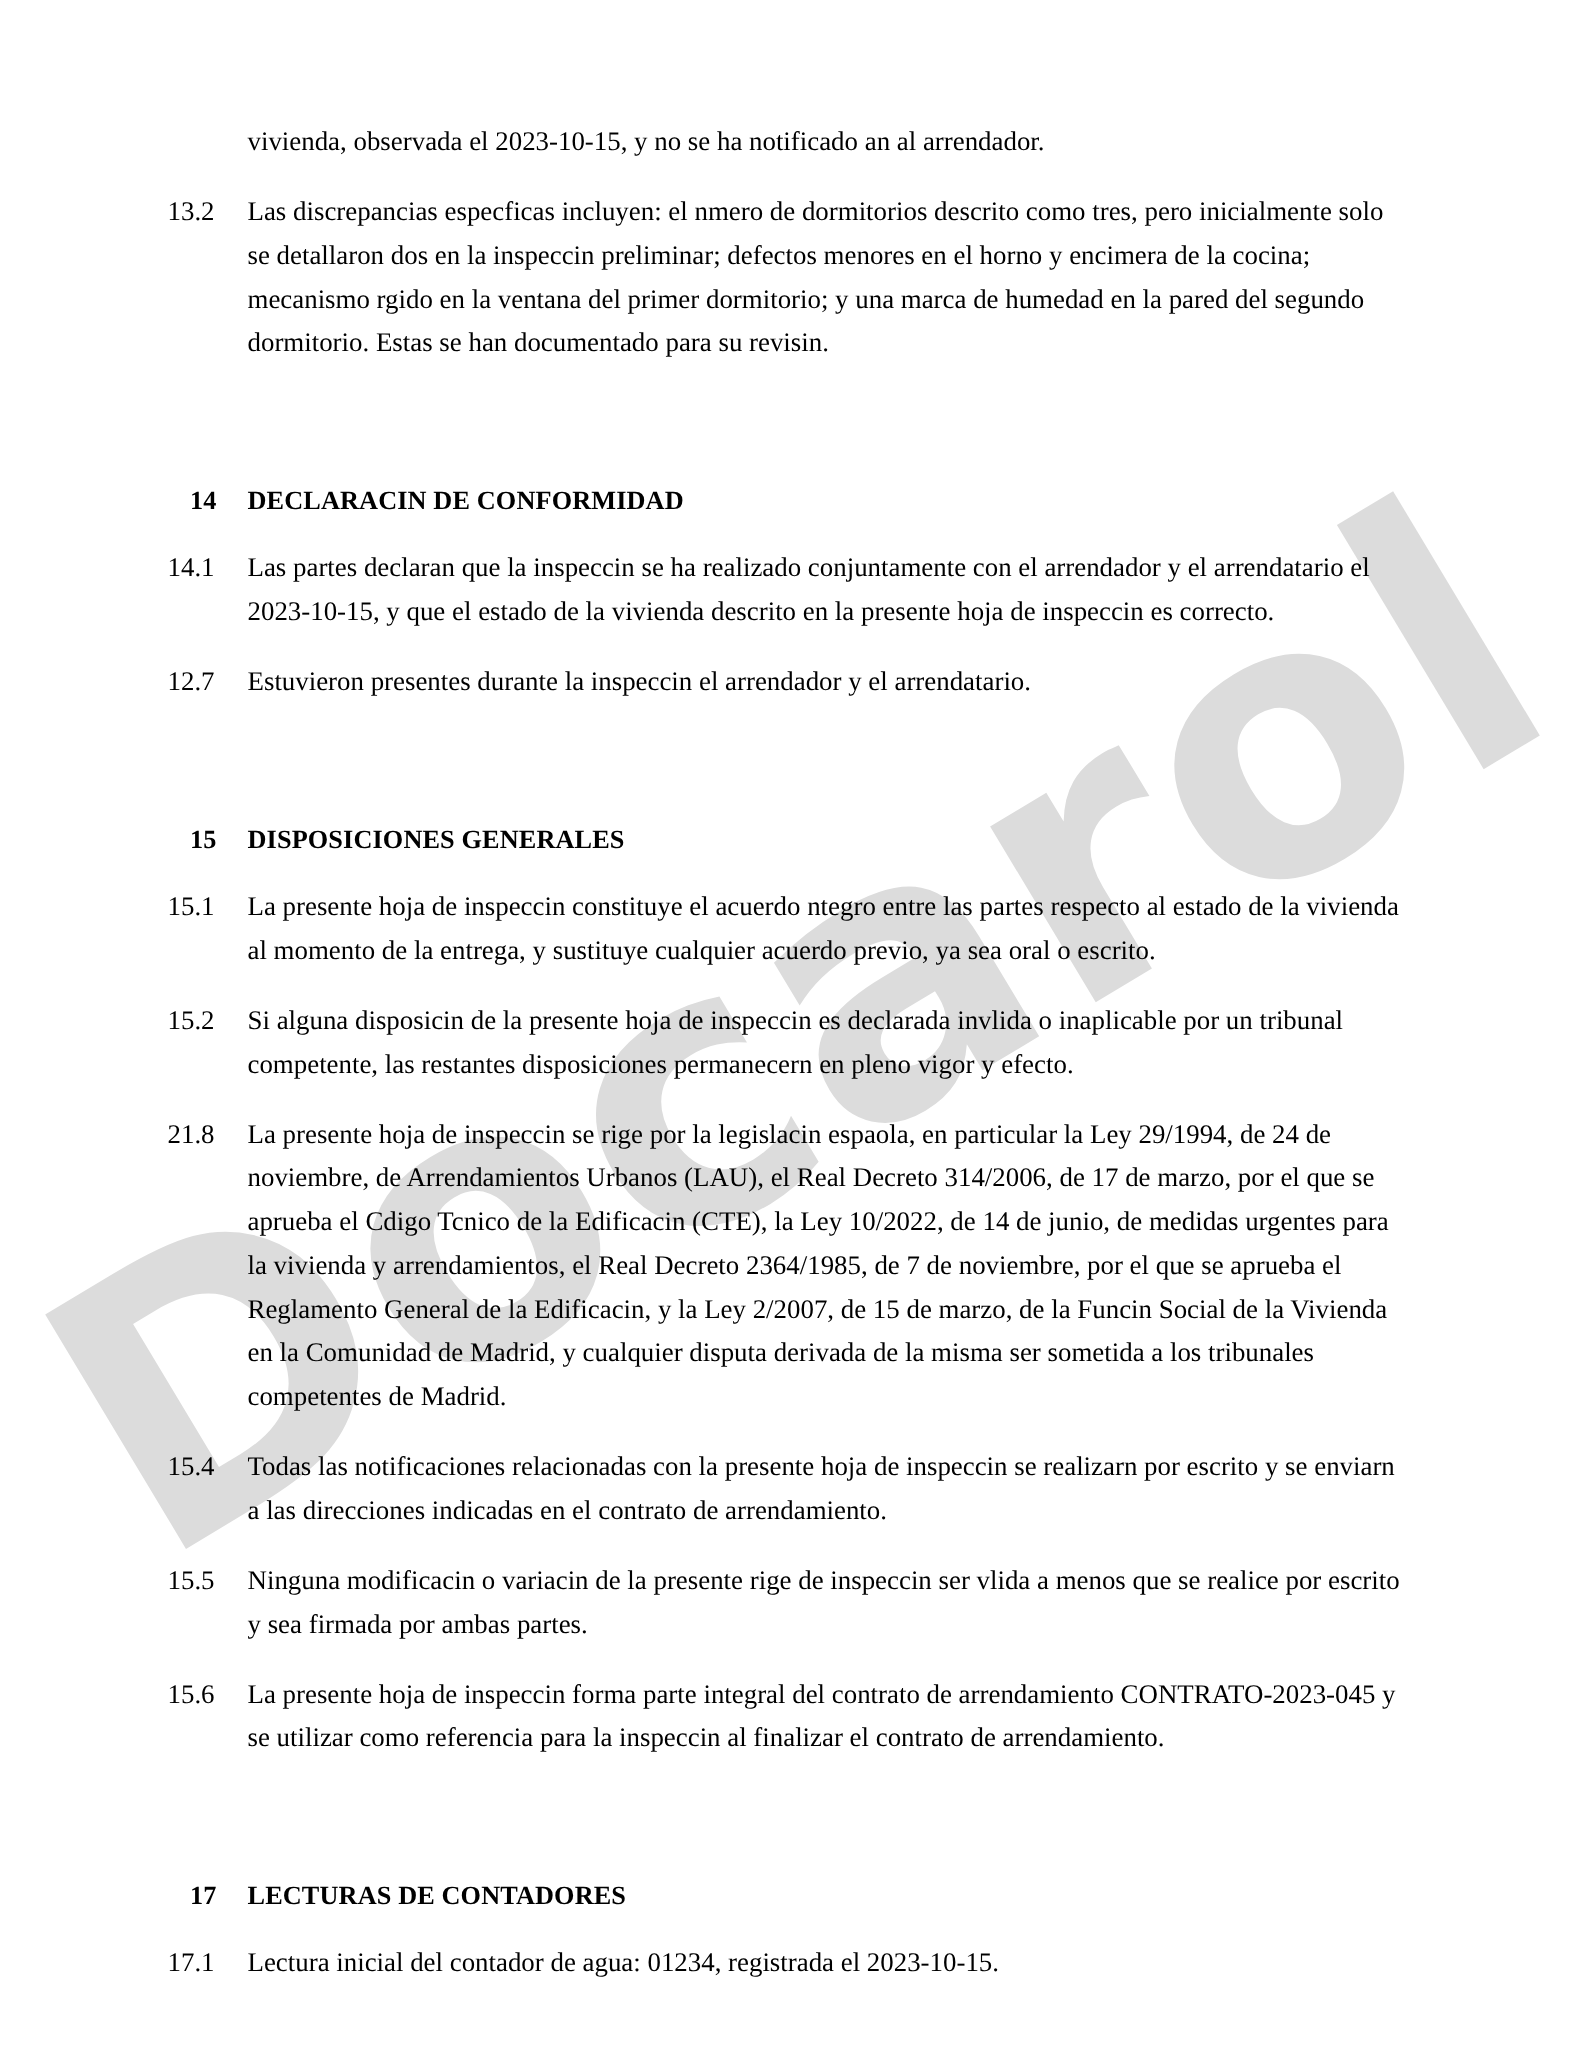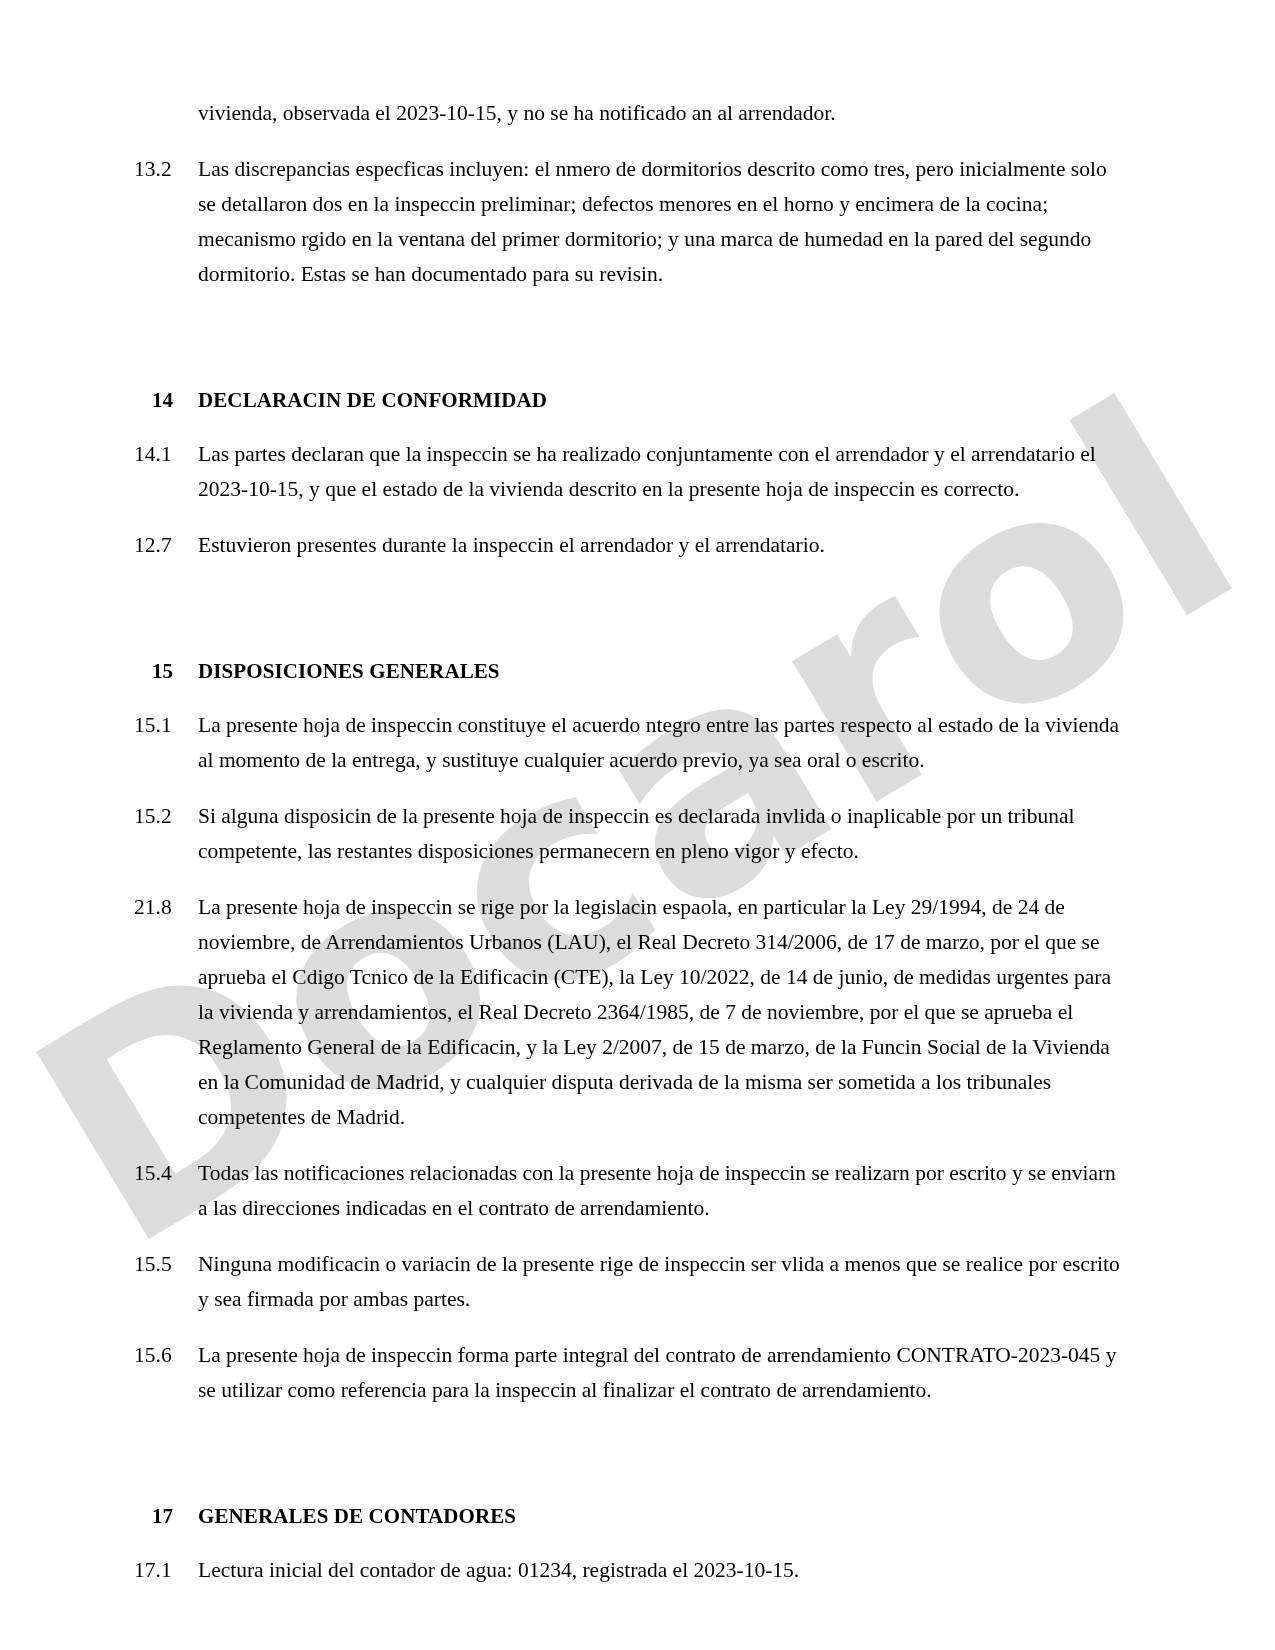--- a/index.html
+++ b/index.html
@@ -170,21 +170,21 @@
       <div class="clause-text">Ninguna modificacin o variacin de la presente rige de inspeccin ser vlida a menos que se realice por escrito y sea firmada por ambas partes.</div>
     </div>
 
     <div class="clause">
       <div class="clause-num">15.6</div>
       <div class="clause-text">La presente hoja de inspeccin forma parte integral del contrato de arrendamiento CONTRATO-2023-045 y se utilizar como referencia para la inspeccin al finalizar el contrato de arrendamiento.</div>
     </div>
 
     <div class="heading">
       <div class="heading-num">17</div>
-      <div class="heading-title">GENERALES DE CONTADORES</div>
+      <div class="heading-title">LECTURAS DE CONTADORES</div>
     </div>
 
     <div class="clause">
       <div class="clause-num">17.1</div>
       <div class="clause-text">Lectura inicial del contador de agua: 01234, registrada el 2023-10-15.</div>
     </div>
 
   </div>
 </div>
 

